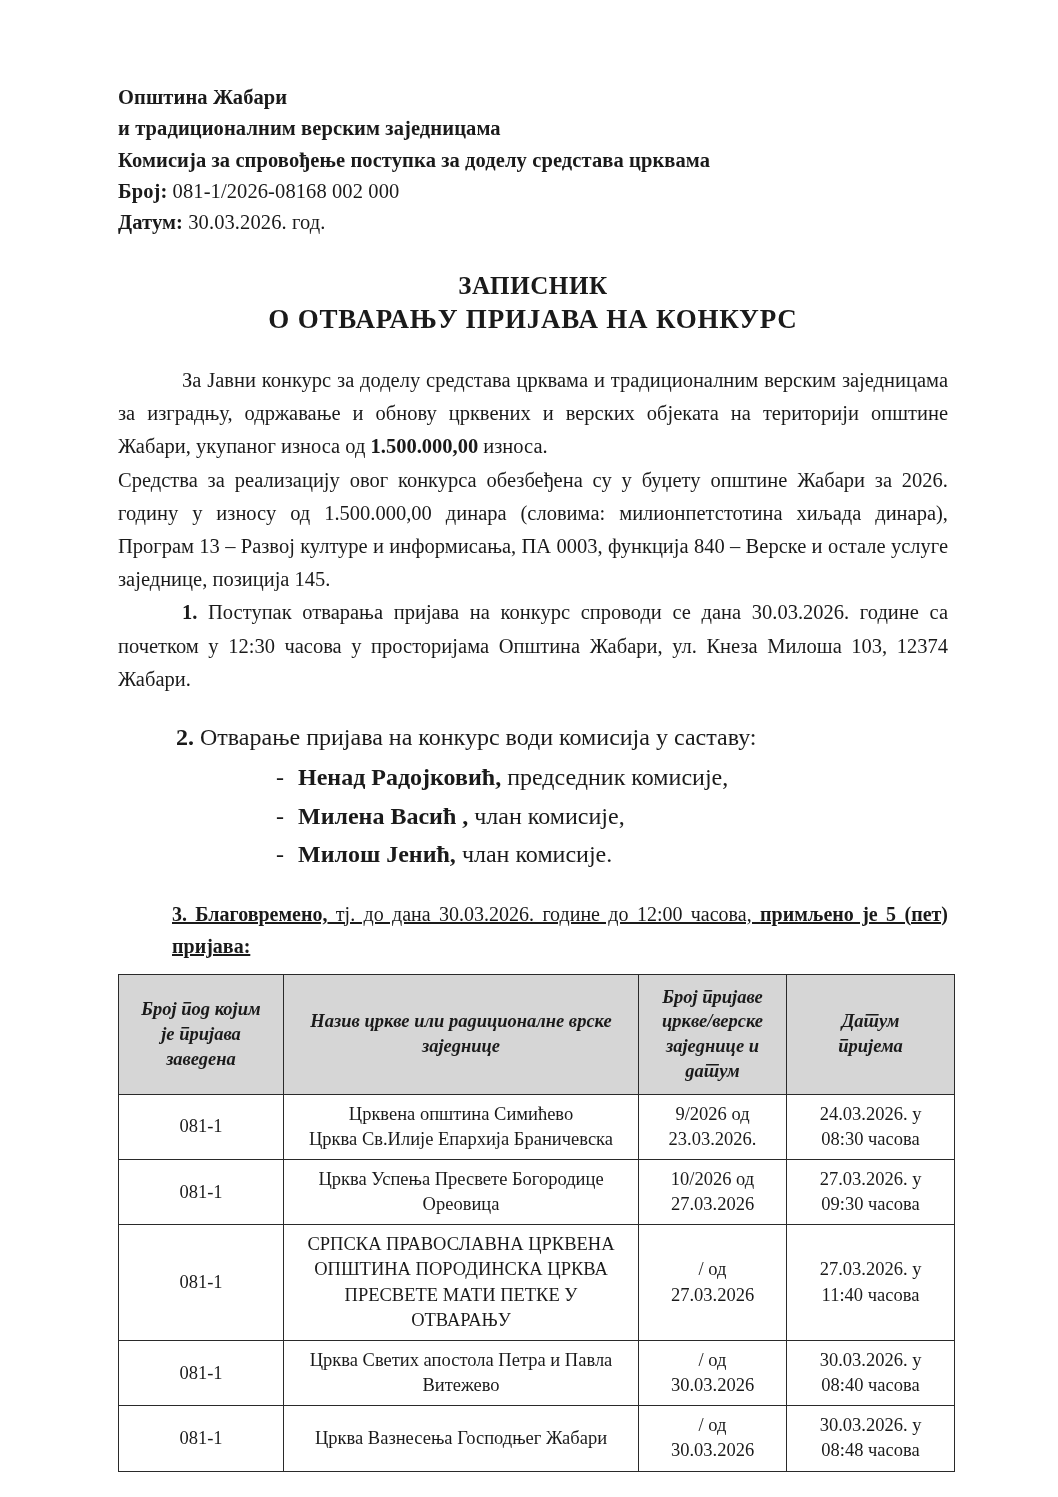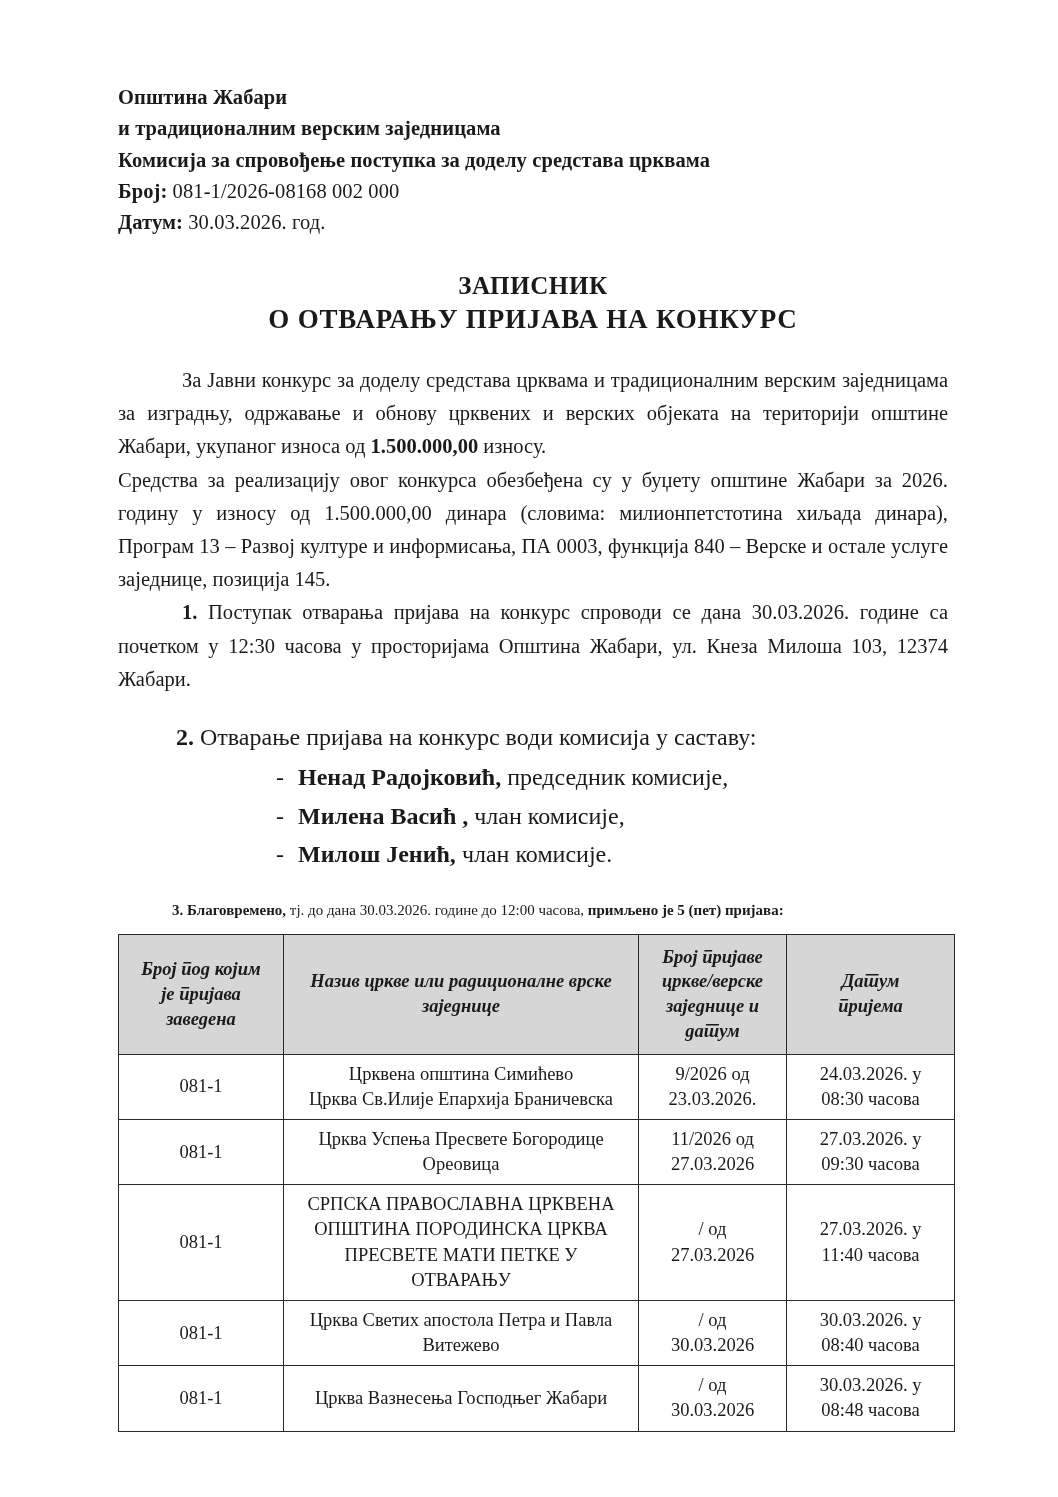--- a/index.html
+++ b/index.html
@@ -94,24 +94,25 @@
   }
   .commission .dash {
     display: inline-block;
     width: 22px;
   }
   .member-name { font-weight: bold; }
 
   
   .item3 {
     margin-top: 24px;
-    font-size: 15px;
+    font-size: 20px;
     line-height: 1.6;
     padding-left: 54px;
     text-align: justify;
+    text-decoration: underline;
   }
 
   
   table.apps {
     margin-top: 12px;
     border-collapse: collapse;
     width: 836px;
     table-layout: fixed;
     font-size: 18.5px;
   }
@@ -160,21 +161,21 @@
     </div>
 
     <div class="doc-title">
       <div class="t1">ЗАПИСНИК</div>
       <div class="t2">О ОТВАРАЊУ ПРИЈАВА НА КОНКУРС</div>
     </div>
 
     <div class="body-block">
 
       <p class="just indent para-1">
-        <span>За Јавни конкурс за доделу средстава црквама и традиционалним верским заједницама за изградњу, одржавање и обнову црквених и верских објеката на територији општине Жабари, укупаног износа од </span><span class="b">1.500.000,00</span><span> износу.</span>
+        <span>За Јавни конкурс за доделу средстава црквама и традиционалним верским заједницама за изградњу, одржавање и обнову црквених и верских објеката на територији општине Жабари, укупаног износа од </span><span class="b">1.500.000,00</span><span> износа.</span>
       </p>
 
       <p class="plain para-2">Средства за реализацију овог конкурса обезбеђена су у  буџету општине Жабари за 2026. годину у износу од 1.500.000,00   динара (словима: милионпетстотина хиљада динара), Програм 13 – Развој културе и информисања, ПА 0003, функција 840 – Верске и остале услуге заједнице, позиција 145.</p>
 
       <p class="just indent para-3">
         <span class="b">1.</span><span> Поступак отварања пријава на конкурс спроводи се дана 30.03.2026. године са почетком у 12:30 часова у просторијама Општина Жабари, ул. Кнеза Милоша 103, 12374 Жабари.</span>
       </p>
     </div>
 
     <div class="commission">
@@ -246,21 +247,21 @@
           </td>
         </tr>
 
         <tr>
           <td>081-1</td>
           <td>
             <span class="cell-line">Црква Успења Пресвете Богородице</span>
             <span class="cell-line">Ореовица</span>
           </td>
           <td>
-            <span class="cell-line">11/2026 од</span>
+            <span class="cell-line">10/2026 од</span>
             <span class="cell-line">27.03.2026</span>
           </td>
           <td>
             <span class="cell-line">27.03.2026. у</span>
             <span class="cell-line">09:30 часова</span>
           </td>
         </tr>
 
         <tr>
           <td>081-1</td>

